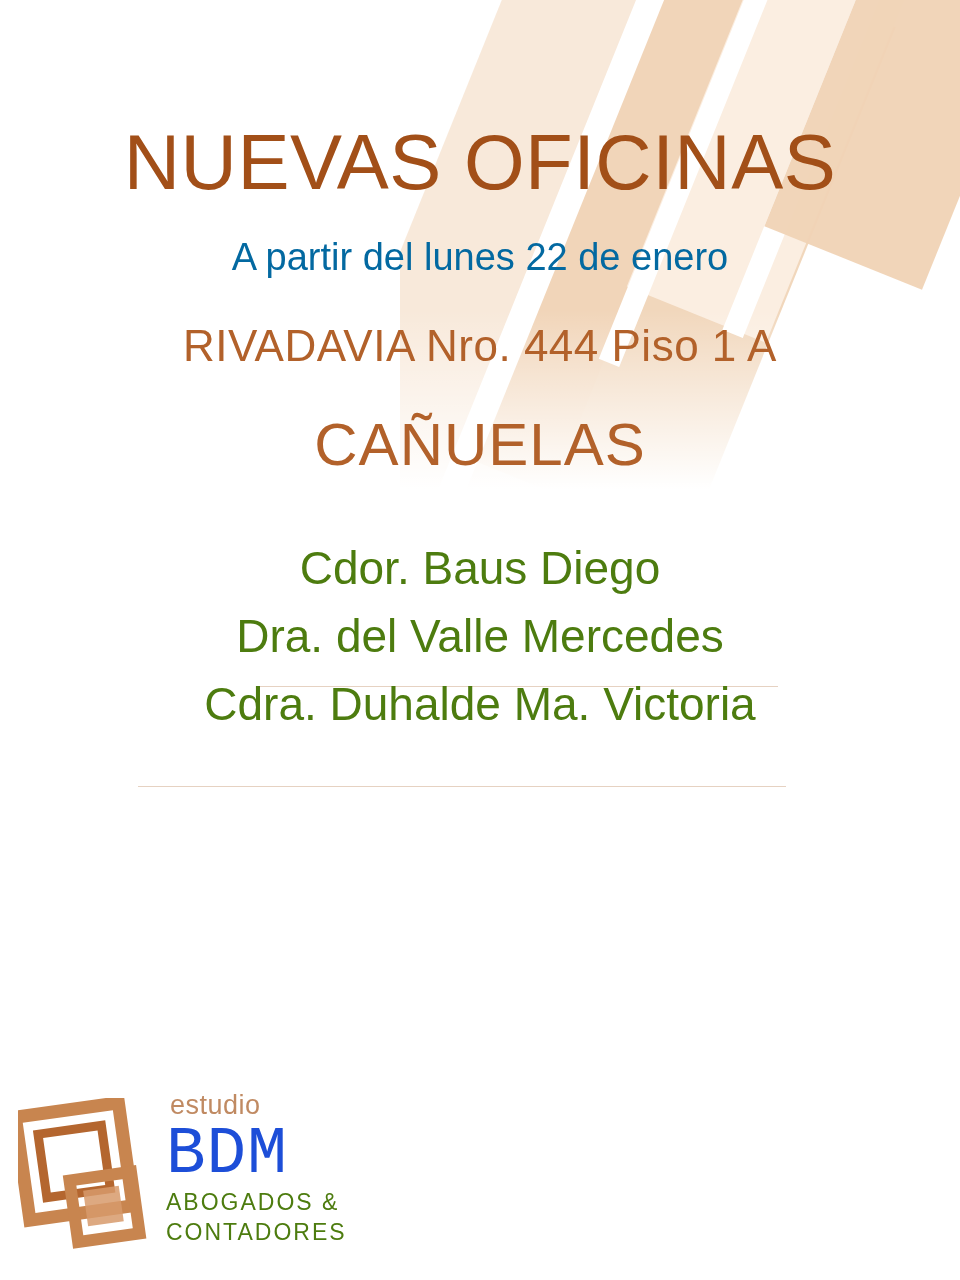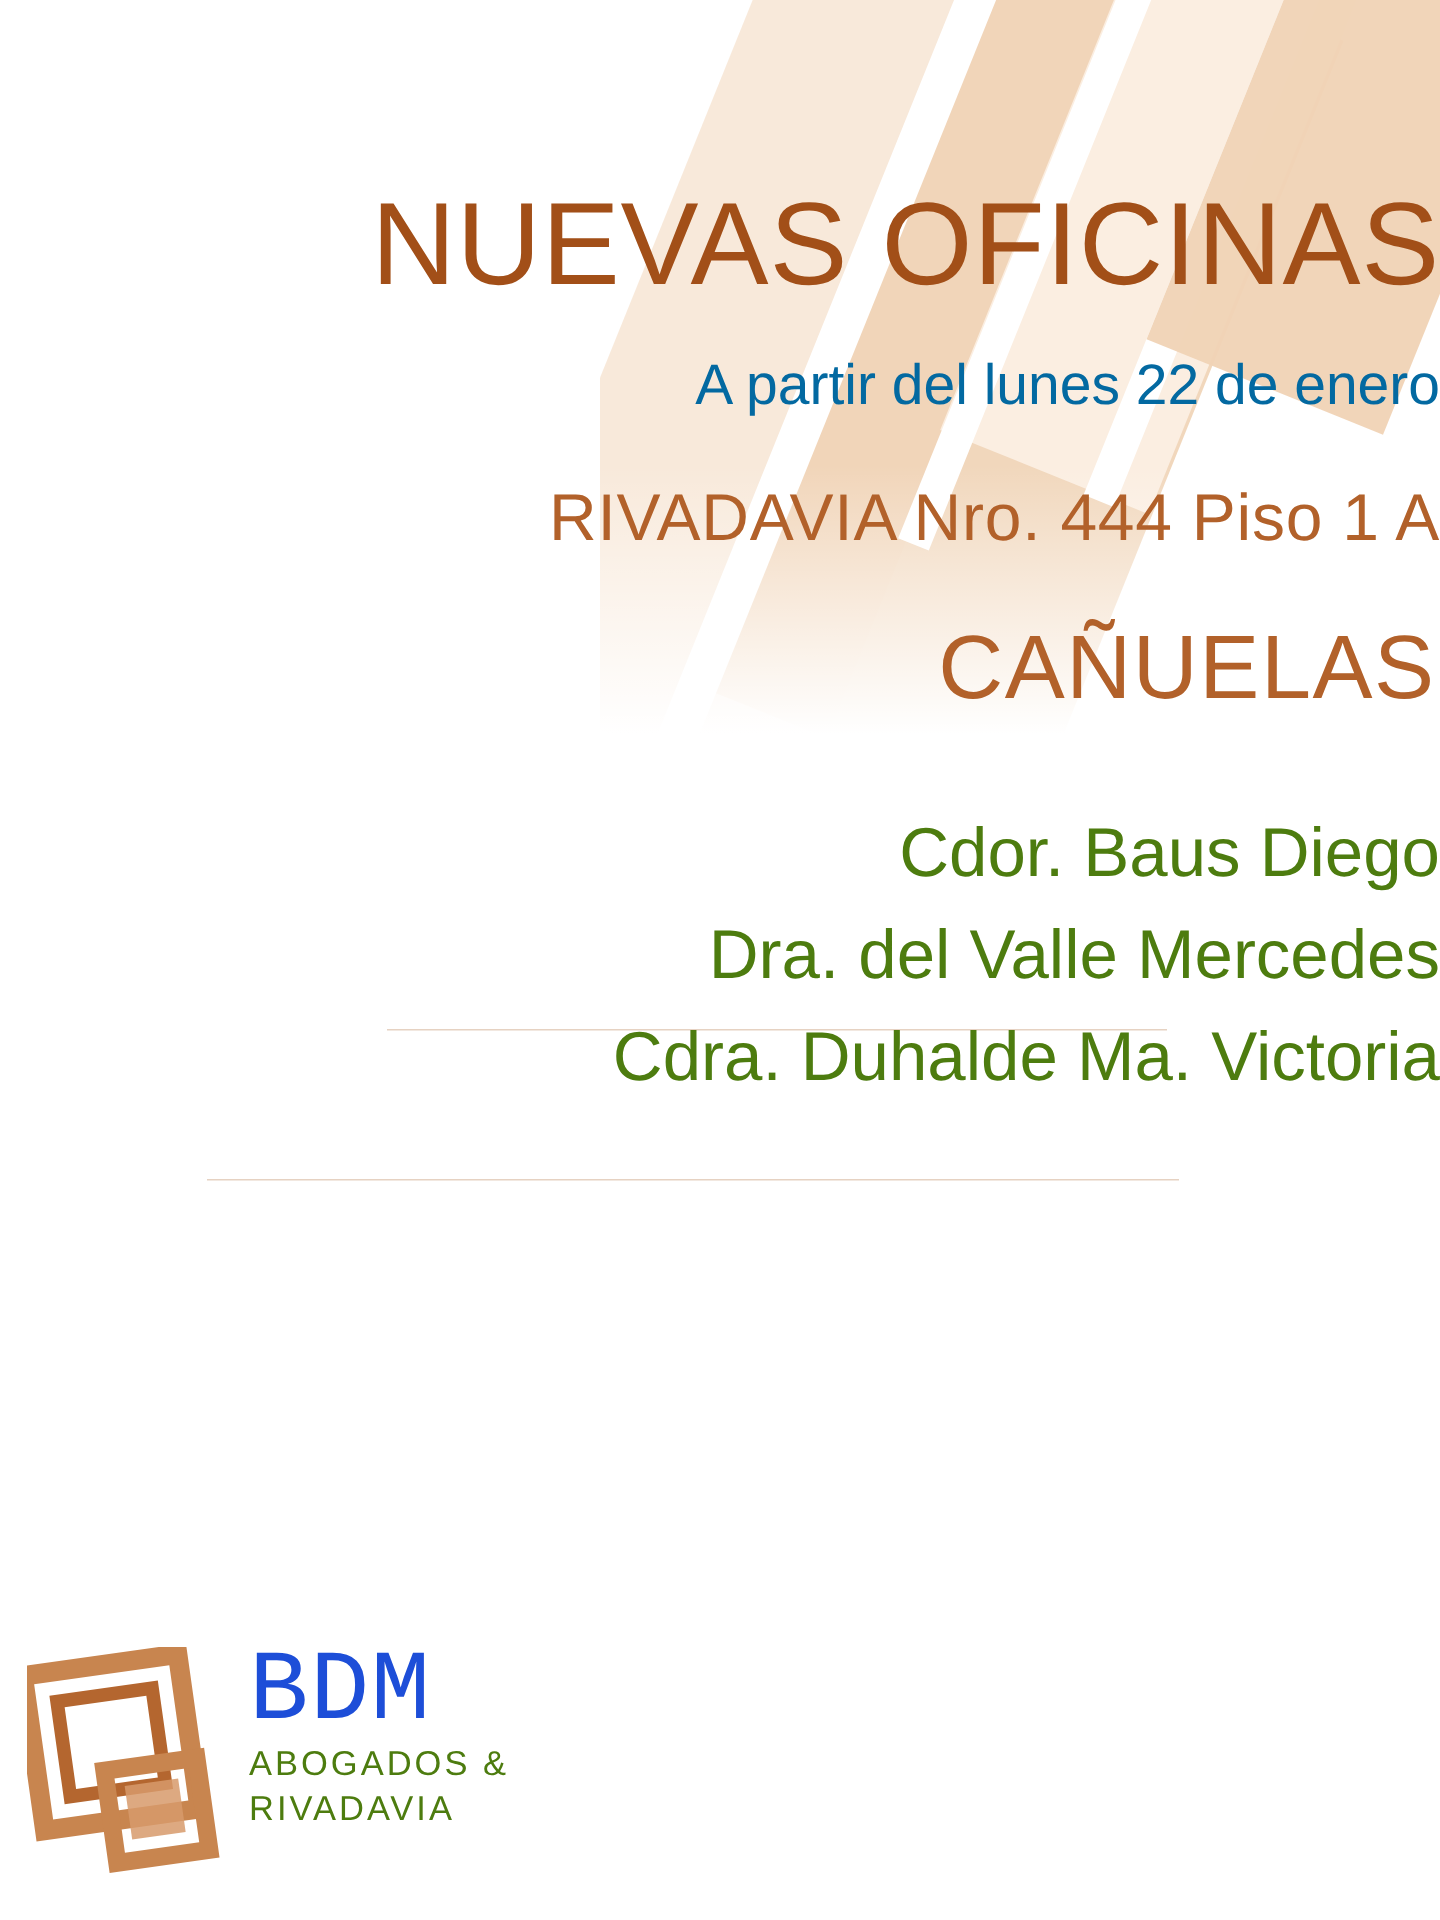--- a/index.html
+++ b/index.html
@@ -109,21 +109,21 @@
     height: 230px;
     background: linear-gradient(to bottom, rgba(255,255,255,0) 0%, #ffffff 78%);
   }
 
   
   .content {
     position: absolute;
     left: 0;
     top: 0;
     width: 960px;
-    text-align: right;
+    text-align: center;
   }
 
   .headline {
     margin: 0;
     padding-top: 122px;
     font-size: 78px;
     line-height: 1.05;
     font-weight: 400;
     letter-spacing: .5px;
     color: #a24f18;
@@ -278,19 +278,20 @@
         <g transform="rotate(-8 86 112)">
           <rect x="56" y="78" width="62" height="62" fill="none" stroke="#c8854f" stroke-width="12"></rect>
         </g>
 
         <g transform="rotate(-8 86 112)">
           <rect x="68" y="90" width="36" height="36" fill="#d79a6b" opacity=".85"></rect>
         </g>
       </svg>
     </div>
     <div class="logo-text">
+      <p class="logo-estudio">estudio</p>
       <p class="logo-bdm">BDM</p>
       <p class="logo-line">ABOGADOS &amp;</p>
-      <p class="logo-line">RIVADAVIA</p>
+      <p class="logo-line">CONTADORES</p>
     </div>
   </div>
 
 </div>
 
 </body></html>

